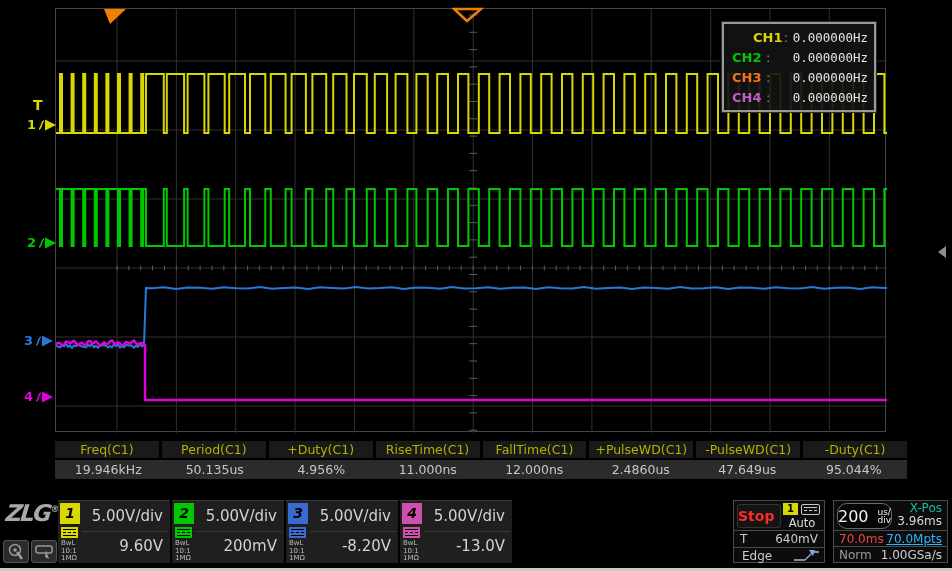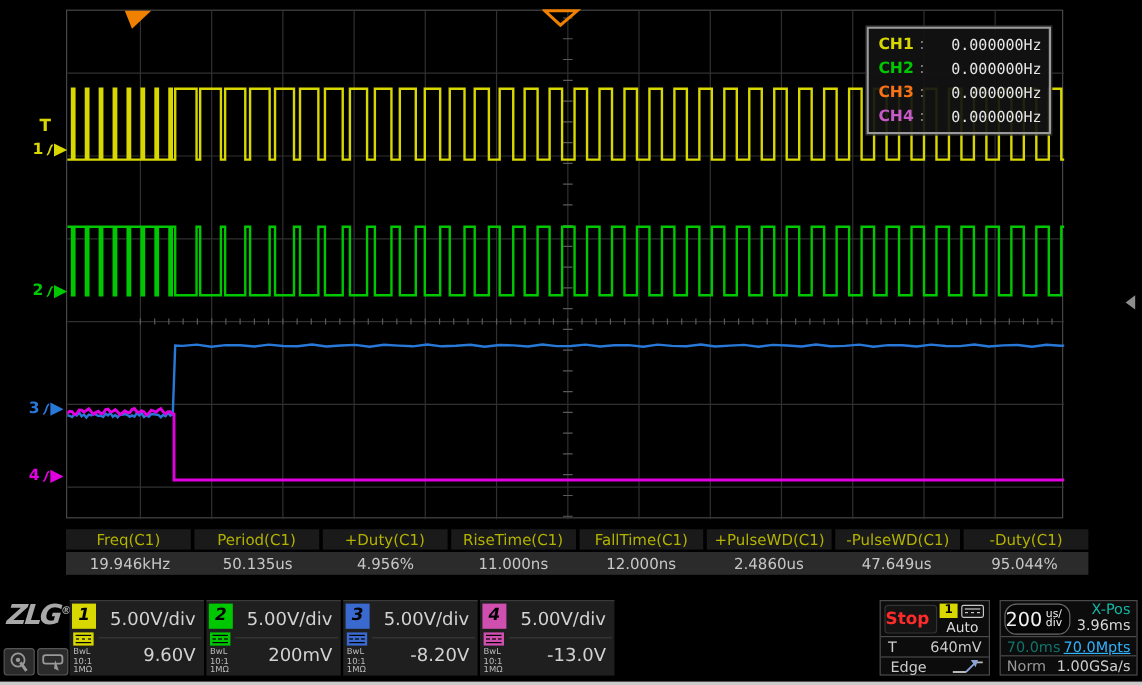--- a/index.html
+++ b/index.html
@@ -30,21 +30,21 @@
   .m4{left:24px;top:390px;color:var(--ch4,#e000e0);}
 
   
   #freq-panel{position:absolute;left:722px;top:22px;width:154px;box-sizing:border-box;
               background:rgba(18,18,18,0.92);border:2px solid #9a9a9a;outline:1px solid #2a2a2a;
               padding:3px 6px 3px 8px;z-index:5;}
   .freq-row{display:flex;align-items:center;height:20px;font-size:13px;}
   .freq-label{font-weight:bold;width:34px;}
   .freq-colon{color:#888;width:10px;}
   .freq-value{flex:1;text-align:right;color:#e4e4e4;font-family:"DejaVu Sans Mono",monospace;font-size:12.5px;}
-  .fl1{color:var(--ch1,#d8d800);} .fl2{color:var(--ch2,#00c800);}
+  .fl1{color:var(--ch1,#d8d800);margin-left:21px;} .fl2{color:var(--ch2,#00c800);}
   .fl3{color:#f97316;} .fl4{color:#c65ac6;}
 
   
   #meas{position:absolute;left:55px;top:441px;width:852px;}
   .meas-labels{display:grid;grid-template-columns:repeat(8,1fr);gap:3px;height:17px;}
   .meas-labels .cell{background:#1a1a1a;color:#b2b200;font-size:12.5px;line-height:17px;text-align:center;
                      white-space:nowrap;overflow:hidden;}
   .meas-values{display:grid;grid-template-columns:repeat(8,1fr);height:19px;background:#2b2b2b;margin-top:2px;}
   .meas-values .cell{color:#c6c6c6;font-size:12.5px;line-height:19px;text-align:center;
                      font-family:"DejaVu Sans",sans-serif;white-space:nowrap;}
@@ -94,29 +94,29 @@
            border-bottom:1px solid #4a4a4a;padding:0 6px;color:#cccccc;font-size:12px;}
   .trig-r3{display:flex;justify-content:space-between;align-items:center;height:15px;
            padding:0 5px 0 8px;color:#cccccc;font-size:12px;gap:20px;}
 
   
   #tb-block{position:absolute;left:833px;top:3px;width:115px;height:63px;box-sizing:border-box;
             border:1px solid #4a4a4a;background:#0c0c0c;}
   .tb-r1{position:relative;height:29px;border-bottom:1px solid #4a4a4a;}
   #tb-scale-box{position:absolute;left:3px;top:2px;width:53px;height:24px;background:#050505;
                 border:1px solid #6a6a6a;border-radius:10px;display:flex;align-items:center;
-                justify-content:flex-start;gap:3px;color:#f2f2f2;}
+                justify-content:space-between;gap:3px;color:#f2f2f2;}
   #tb-scale-box .num{font-size:16px;} 
   #tb-scale-box .unit{font-size:9px;line-height:8.5px;text-align:left;}
   .tb-xpos{position:absolute;right:5px;top:1px;text-align:right;}
   .tb-xpos .lab{color:#14b8a6;font-size:12px;line-height:13px;}
   .tb-xpos .val{color:#d8d8d8;font-size:12px;line-height:13px;}
   .tb-r2{display:flex;justify-content:space-between;align-items:center;height:15px;
          border-bottom:1px solid #4a4a4a;padding:0 5px;font-size:12px;}
-  .tb-r2 .t{color:#0f766e;} .tb-r2 .p{color:#30b4ff;text-decoration:underline;}
+  .tb-r2 .t{color:#ef4444;} .tb-r2 .p{color:#30b4ff;text-decoration:underline;}
   .tb-r3{display:flex;justify-content:space-between;align-items:center;height:15px;
          padding:0 5px;font-size:12px;color:#cfcfcf;}
   .tb-r3 .m{color:#9a9a9a;}
 
   #bottom-strip{position:absolute;left:0;top:568px;width:952px;height:3px;background:#c9c9c9;}
 </style>
 </head>
 <body>
 
 <div id="screen">

